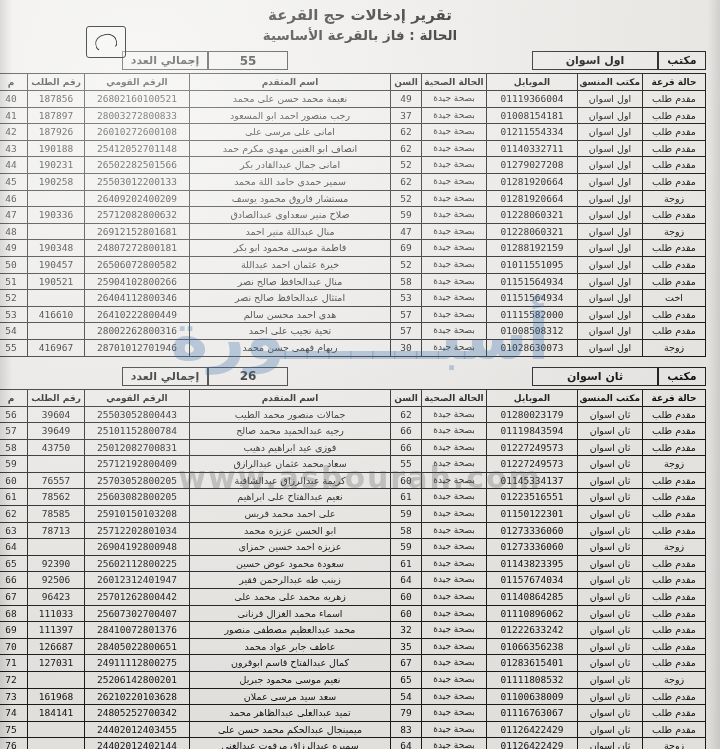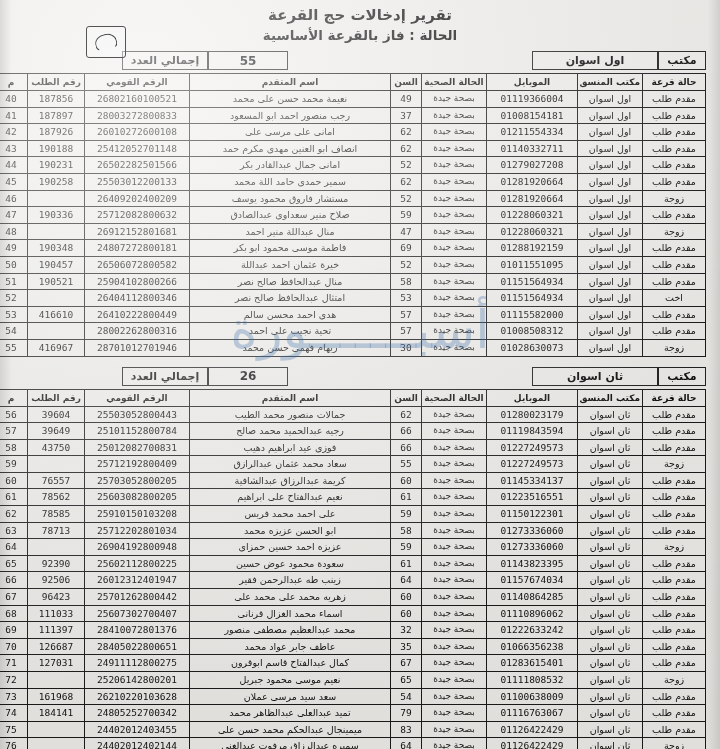--- a/index.html
+++ b/index.html
@@ -114,22 +114,22 @@
   td.name{text-align:center;}
   td.phone{font-family:"DejaVu Sans Mono","Liberation Mono",monospace;font-size:9.5px;}
   td.nid{font-family:"DejaVu Sans Mono","Liberation Mono",monospace;font-size:9.5px;}
   td.num{font-family:"DejaVu Sans Mono","Liberation Mono",monospace;font-size:9.5px;}
   .health{color:#1b1b1b;font-size:9px;}
   
   .watermark{
     position:absolute;
     left:0;right:0;top:300px;
     text-align:center;
-    font-size:52px;
-    font-weight:normal;
+    font-size:64px;
+    font-weight:bold;
     color:rgba(60,110,170,0.30);
     letter-spacing:4px;
     pointer-events:none;
     z-index:5;
     font-family:"DejaVu Sans","Liberation Sans",sans-serif;
   }
   .watermark2{
     position:absolute;
     left:0;right:0;top:460px;
     text-align:center;
@@ -616,16 +616,17 @@
           <td class="c-age num">64</td>
           <td class="c-name name">سميره عبدالرزاق مرفوت عبدالغنى</td>
           <td class="c-nid nid">24402012402144</td>
           <td class="c-req num"></td>
           <td class="c-seq num">76</td>
         </tr>
       </tbody>
   </table>
 
   <div class="watermark">أسبـــــــورة</div>
+  <div class="watermark2">www.asbourah.com</div>
 
   <div class="edge-left"></div>
   <div class="edge-right"></div>
 </div>
 
 </body></html>

